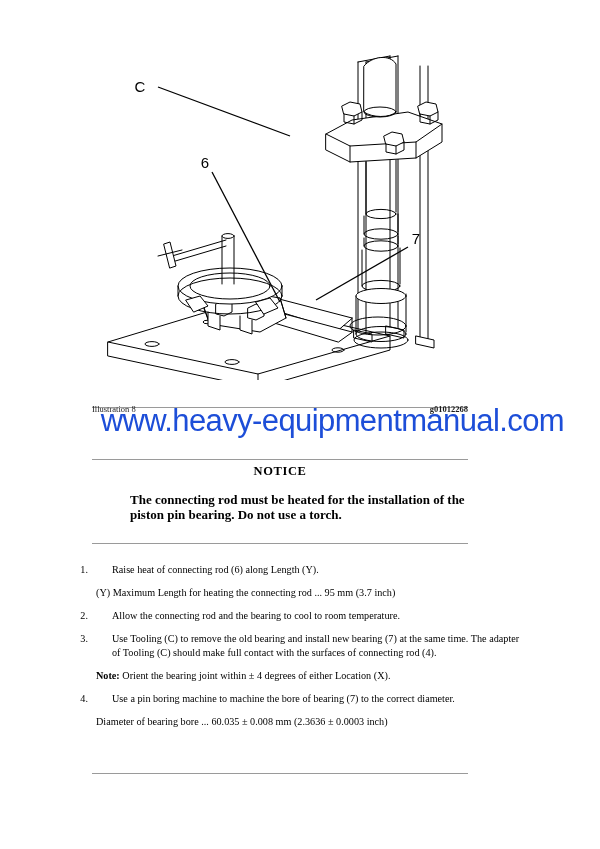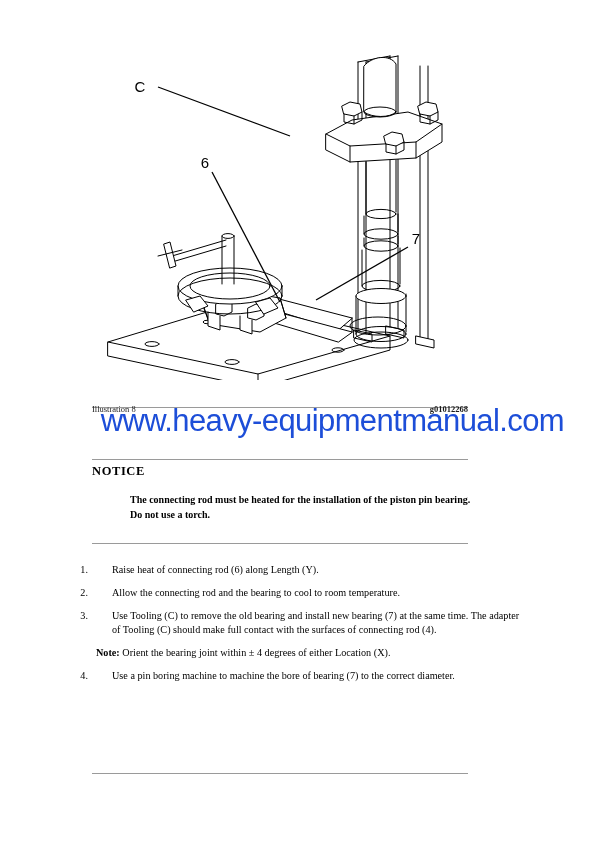--- a/index.html
+++ b/index.html
@@ -70,31 +70,31 @@
     white-space: nowrap;
     pointer-events: none;
   }
 
   
   .notice-title {
     position: absolute;
     left: 92px;
     top: 464px;
     width: 376px;
-    text-align: left;
+    text-align: center;
     font-size: 12.5px;
     font-weight: bold;
     letter-spacing: 0.6px;
   }
   .notice-body {
     position: absolute;
     left: 130px;
     top: 492px;
     width: 344px;
-    font-size: 10px;
+    font-size: 13px;
     font-weight: bold;
     line-height: 15px;
   }
 
   
   .steps {
     position: absolute;
     left: 68px;
     top: 563px;
     width: 452px;
@@ -257,34 +257,36 @@
 
   <div class="notice-title">NOTICE</div>
   <div class="notice-body">The connecting rod must be heated for the installation of the piston pin bearing. Do not use a torch.</div>
 
   <div class="steps">
 
     <div class="step">
       <div class="step-num">1.</div>
       <div class="step-text">Raise heat of connecting rod (6) along Length (Y).</div>
     </div>
+    <div class="sub-para">(Y) Maximum Length for heating the connecting rod ... 95 mm (3.7 inch)</div>
 
     <div class="step">
       <div class="step-num">2.</div>
       <div class="step-text">Allow the connecting rod and the bearing to cool to room temperature.</div>
     </div>
 
     <div class="step">
       <div class="step-num">3.</div>
       <div class="step-text">Use Tooling (C) to remove the old bearing and install new bearing (7) at the same time. The adapter of Tooling (C) should make full contact with the surfaces of connecting rod (4).</div>
     </div>
     <div class="sub-para">
       <span class="note-label">Note:</span><span> Orient the bearing joint within ± 4 degrees of either Location (X).</span>
     </div>
 
     <div class="step">
       <div class="step-num">4.</div>
       <div class="step-text">Use a pin boring machine to machine the bore of bearing (7) to the correct diameter.</div>
     </div>
+    <div class="sub-para">Diameter of bearing bore ... 60.035 ± 0.008 mm (2.3636 ± 0.0003 inch)</div>
 
   </div>
 
 </div>
 
 </body></html>

